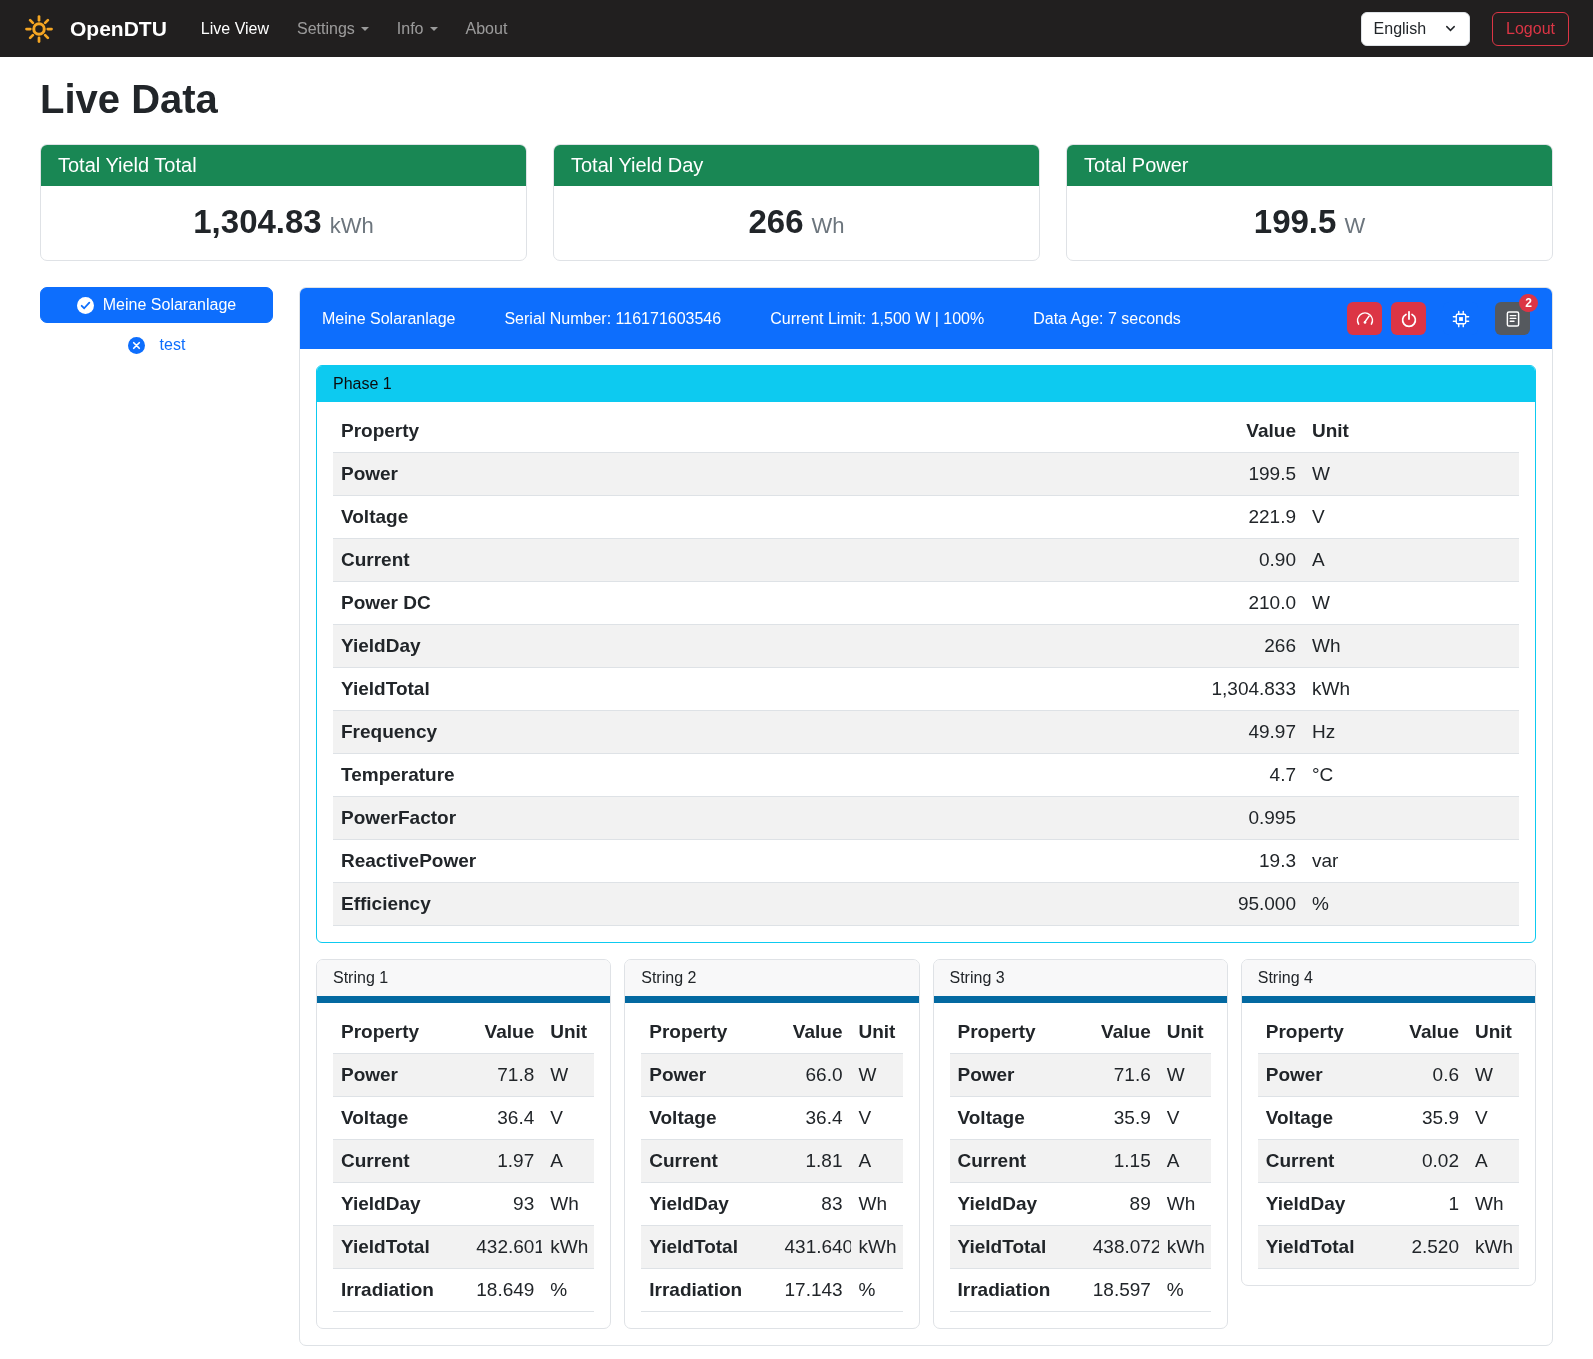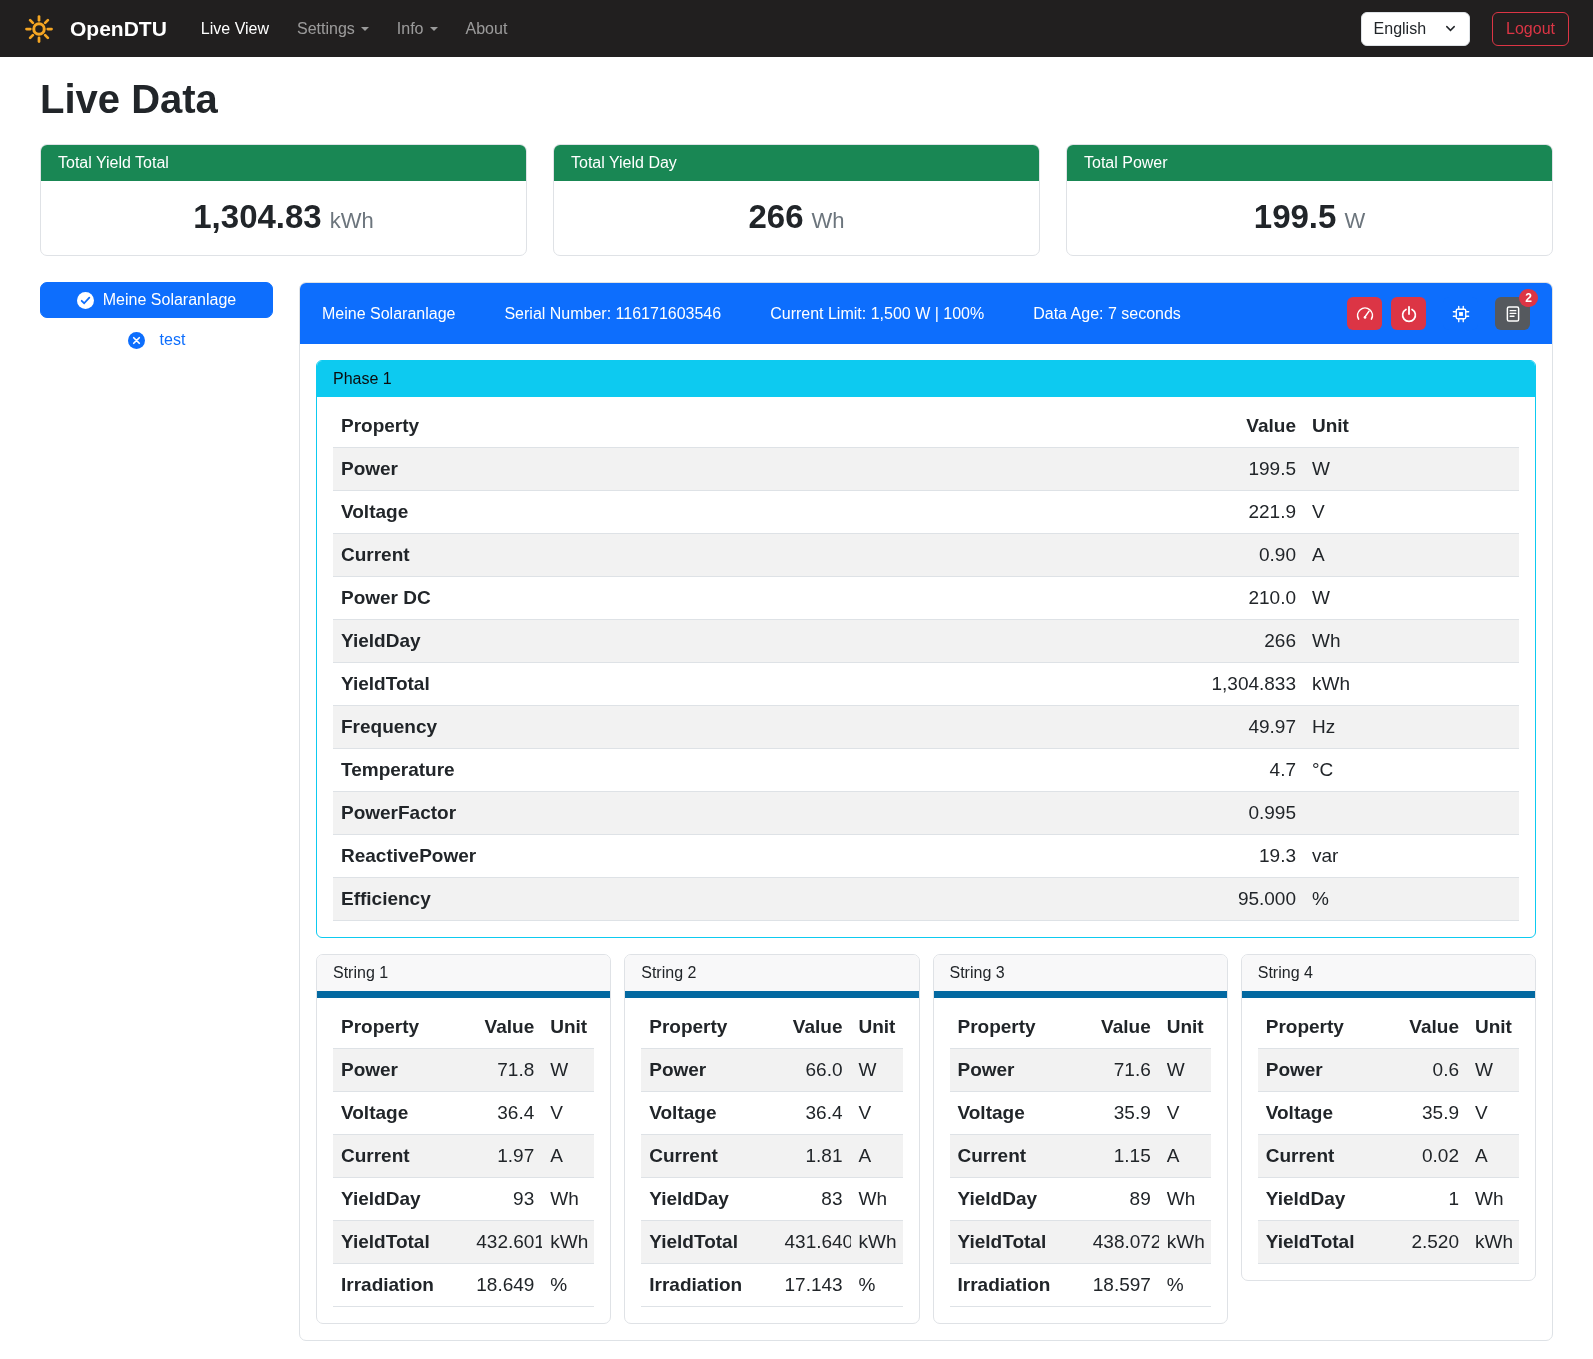--- a/index.html
+++ b/index.html
@@ -29,21 +29,21 @@
   .logout-btn {
     background:transparent; color:#dc3545; border:1px solid #dc3545; border-radius:6px;
     padding:7px 13px; font-size:16px; cursor:pointer; font-family:inherit;
   }
   
   .page { padding:0 40px 24px; }
   h1.page-title { font-size:40px; font-weight:700; margin:20px 0 22px; }
   
   .summary-grid { display:grid; grid-template-columns:repeat(3,1fr); gap:26px; margin-bottom:26px; }
   .card { border:1px solid #dfe2e6; border-radius:7px; background:#fff; overflow:hidden; }
-  .card-header-success { background:#198754; color:#fff; padding:9px 17px; font-size:16px; }
+  .card-header-success { background:#198754; color:#fff; padding:9px 17px; font-size:20px; }
   .summary-body { text-align:center; padding:17px 16px 19px; }
   .summary-value { font-size:33px; font-weight:700; color:#212529; }
   .summary-unit { font-size:22px; color:#6c757d; margin-left:8px; font-weight:400; }
   
   .content-row { display:flex; gap:26px; align-items:flex-start; }
   .sidebar { width:233px; flex:none; }
   .inv-select-btn {
     width:100%; background:#0d6efd; border:1px solid #0d6efd; color:#fff; border-radius:7px;
     padding:8px 12px; display:flex; align-items:center; justify-content:center; gap:9px;
     font-size:16px; cursor:pointer; font-family:inherit;

